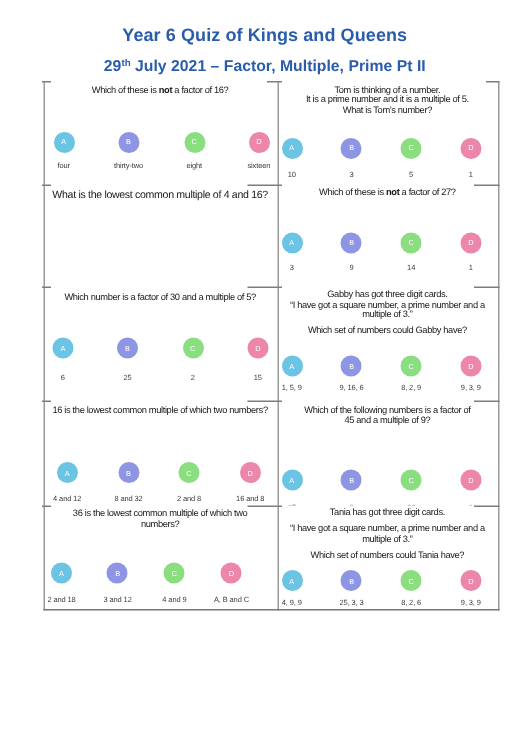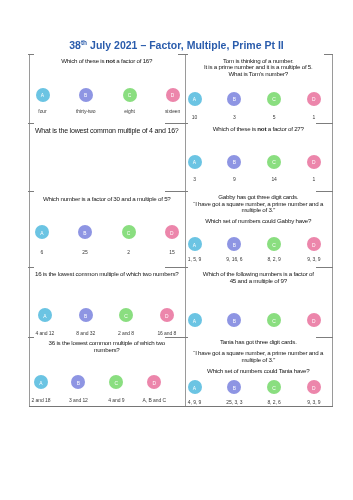--- a/index.html
+++ b/index.html
@@ -35,21 +35,22 @@
   .lbls{position:absolute;left:0;right:0;}
   .lbl{position:absolute;text-align:center;color:#3a3a3a;font-size:5px;
        line-height:6px;white-space:nowrap;transform:translateX(-50%);
        letter-spacing:-0.08px;}
 </style>
 </head>
 <body>
 
 <div class="page">
 
-  <div class="title2"><span>38</span><span class="ord">th</span><span> July 2021 – Factor, Multiple, Prime Pt II</span></div>
+  <div class="title1">Year 6 Quiz of Kings and Queens</div>
+  <div class="title2"><span>29</span><span class="ord">th</span><span> July 2021 – Factor, Multiple, Prime Pt II</span></div>
 
   <div class="tbl" id="tbl">
       <div class="cell" style="left: 0px; top: 0px; width: 155.5px; height: 68.5px;">
         <div class="qtext" style="top: 4px;">
           <div class="para">
             <div><span>Which of these is </span><b>not</b><span> a factor of 16?</span></div>
           </div>
         </div>
         <div class="opts" style="top: 33.5px;">
           <div class="opt" style="left: 6.5px; background: rgb(107, 196, 227);">

